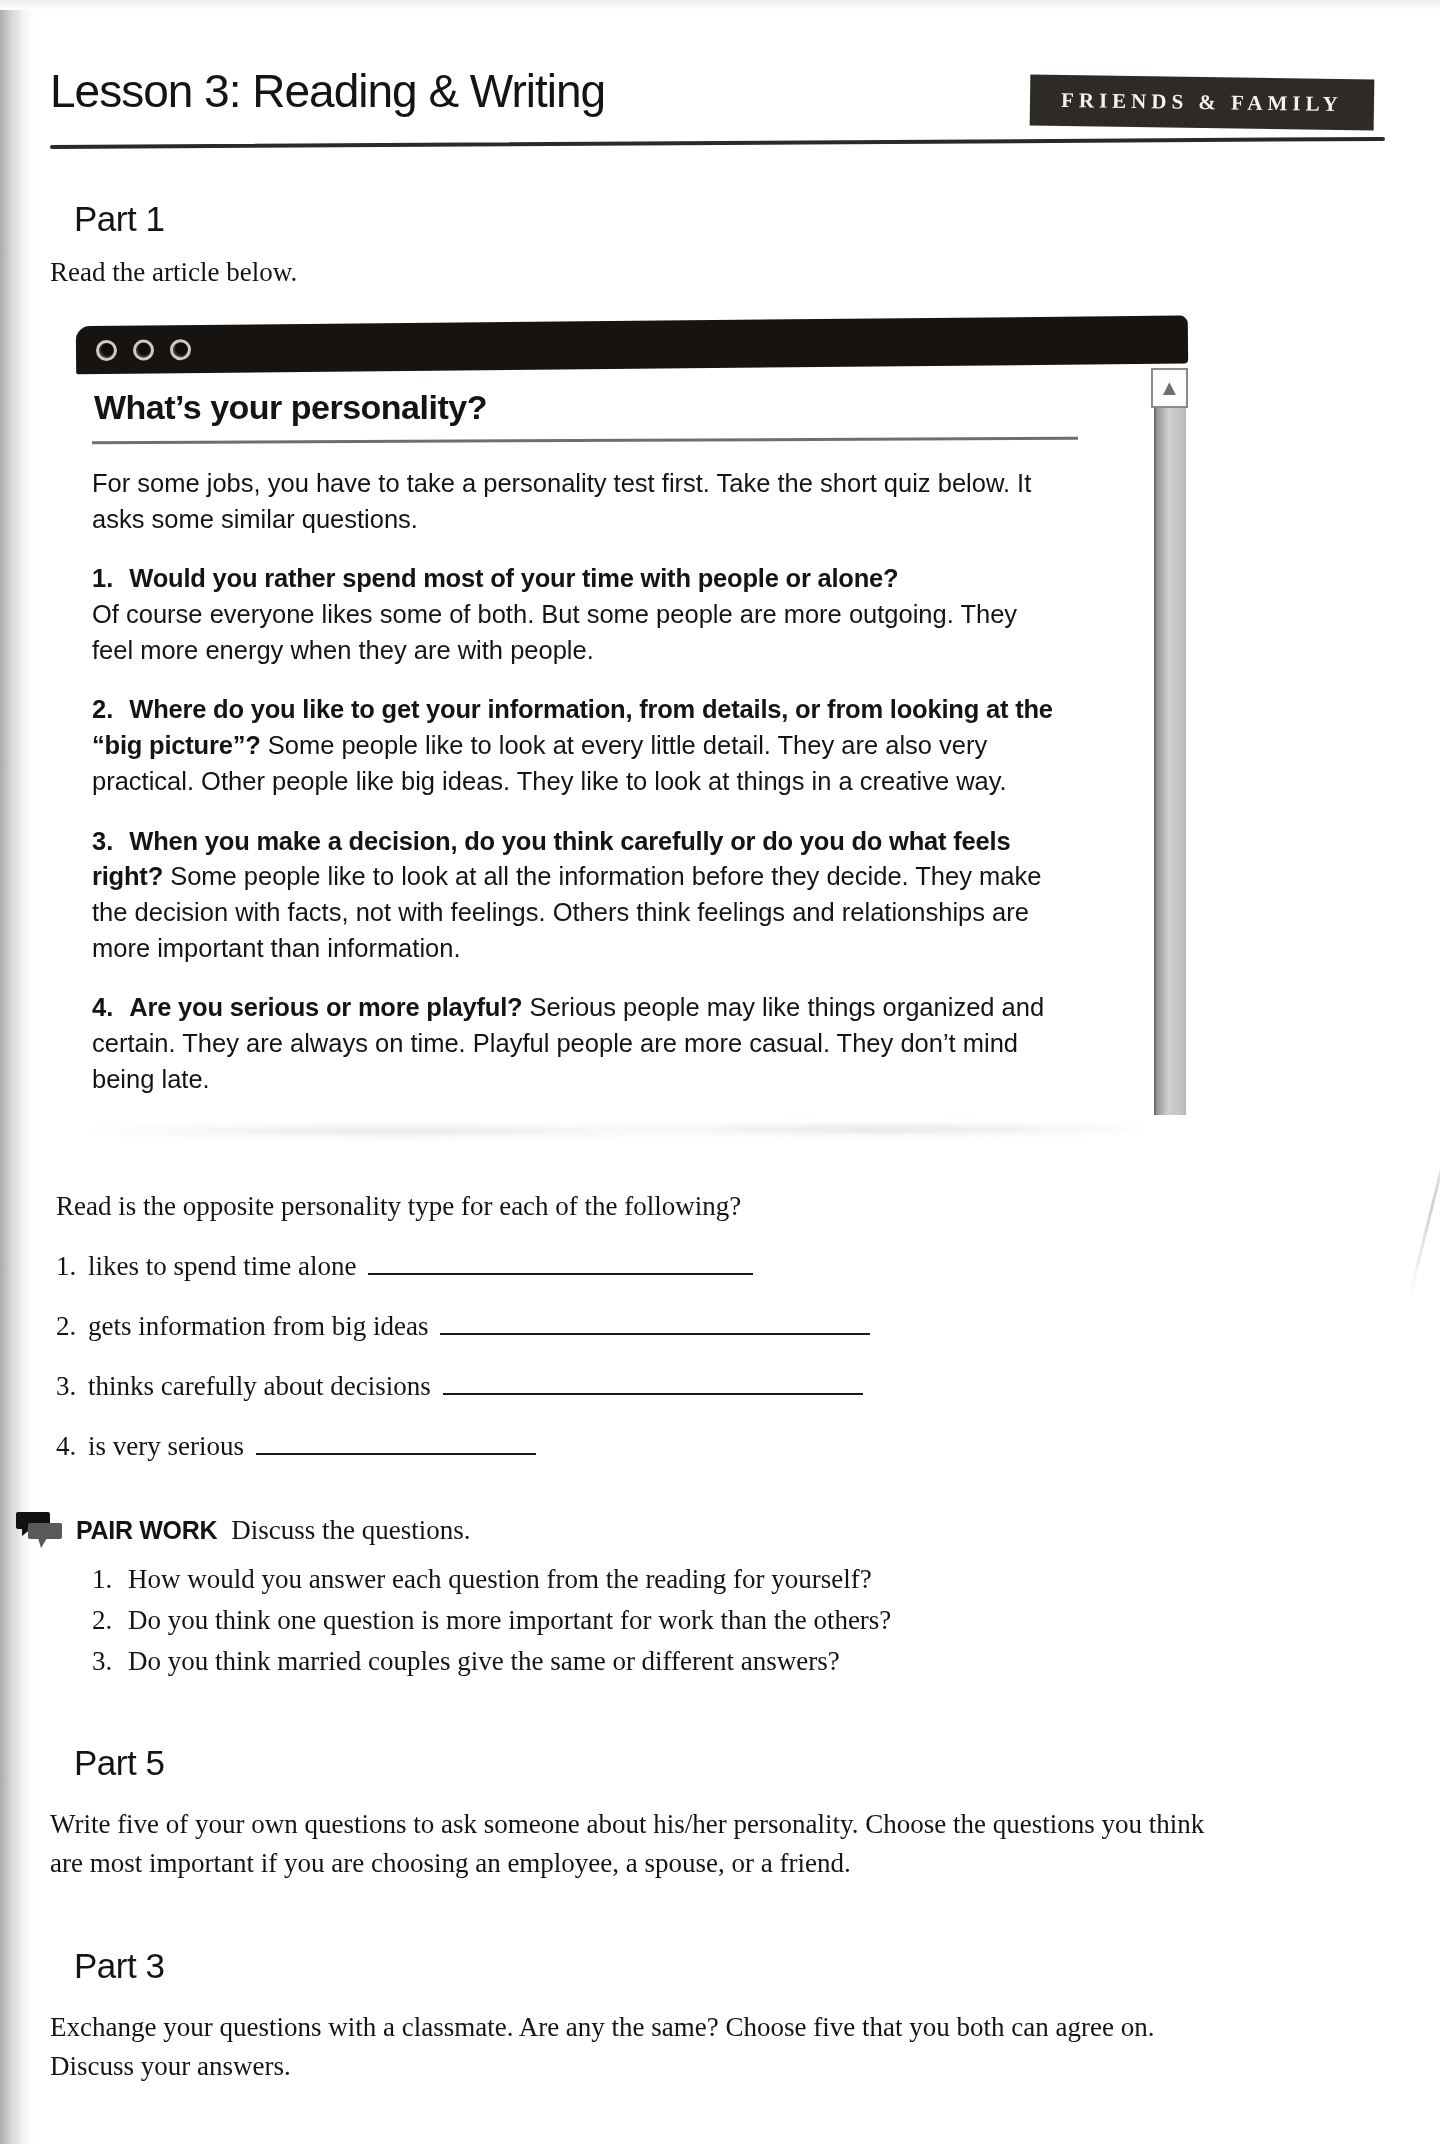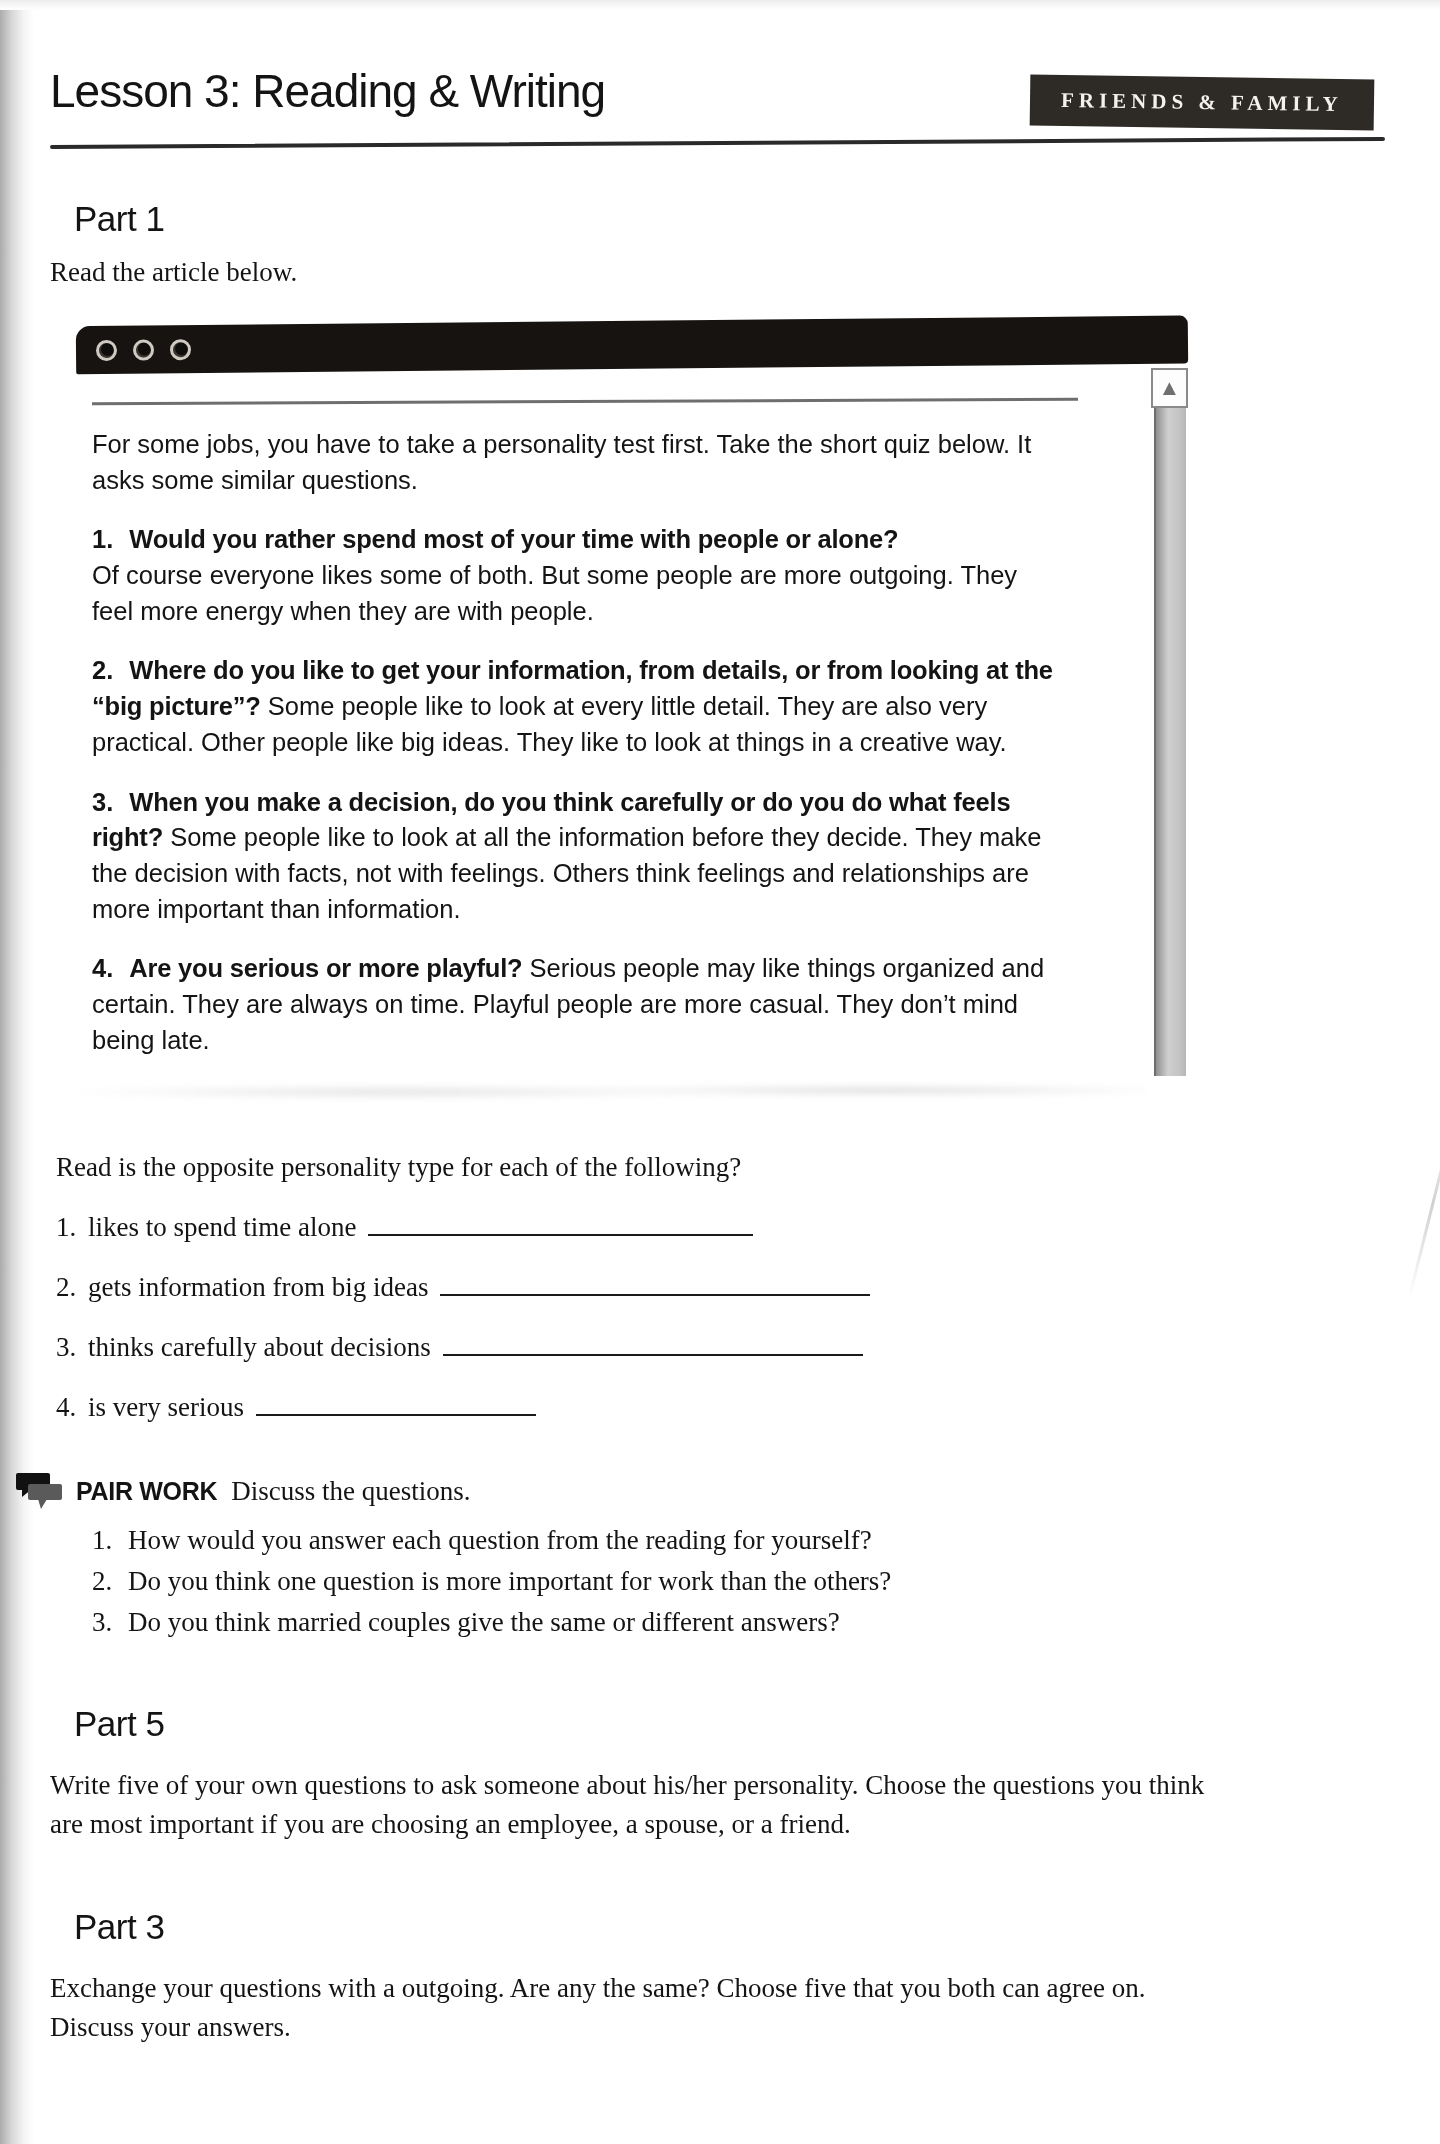--- a/index.html
+++ b/index.html
@@ -142,20 +142,21 @@
   <h2 class="part part1-heading">Part 1</h2>
   <p class="serif read-instr">Read the article below.</p>
 
   <div class="browser">
     <div class="titlebar">
       <span class="win-btn"></span>
       <span class="win-btn"></span>
       <span class="win-btn"></span>
     </div>
     <div class="browser-body">
+      <h3 class="article-title">What’s your personality?</h3>
       <div class="article-rule"></div>
       <p class="article-intro">For some jobs, you have to take a personality test first. Take the short quiz below. It asks some similar questions.</p>
       <div>
 
           <p class="quiz-item"><span class="q-num">1.</span><span class="q-text">Would you rather spend most of your time with people or alone?</span> <span class="q-body">Of course everyone likes some of both. But some people are more outgoing. They feel more energy when they are with people.</span></p>
 
           <p class="quiz-item"><span class="q-num">2.</span><span class="q-text">Where do you like to get your information, from details, or from looking at the “big picture”?</span> <span class="q-body">Some people like to look at every little detail. They are also very practical. Other people like big ideas. They like to look at things in a creative way.</span></p>
 
           <p class="quiz-item"><span class="q-num">3.</span><span class="q-text">When you make a decision, do you think carefully or do you do what feels right?</span> <span class="q-body">Some people like to look at all the information before they decide. They make the decision with facts, not with feelings. Others think feelings and relationships are more important than information.</span></p>
 
@@ -231,16 +232,16 @@
       </div>
   </div>
 
   <div class="part2">
     <h2 class="part">Part 5</h2>
     <p class="serif part-text">Write five of your own questions to ask someone about his/her personality. Choose the questions you think are most important if you are choosing an employee, a spouse, or a friend.</p>
   </div>
 
   <div class="part3">
     <h2 class="part">Part 3</h2>
-    <p class="serif part-text">Exchange your questions with a outgoing. Are any the same? Choose five that you both can agree on. Discuss your answers.</p>
+    <p class="serif part-text">Exchange your questions with a classmate. Are any the same? Choose five that you both can agree on. Discuss your answers.</p>
   </div>
 
 </div>
 
 </body></html>

